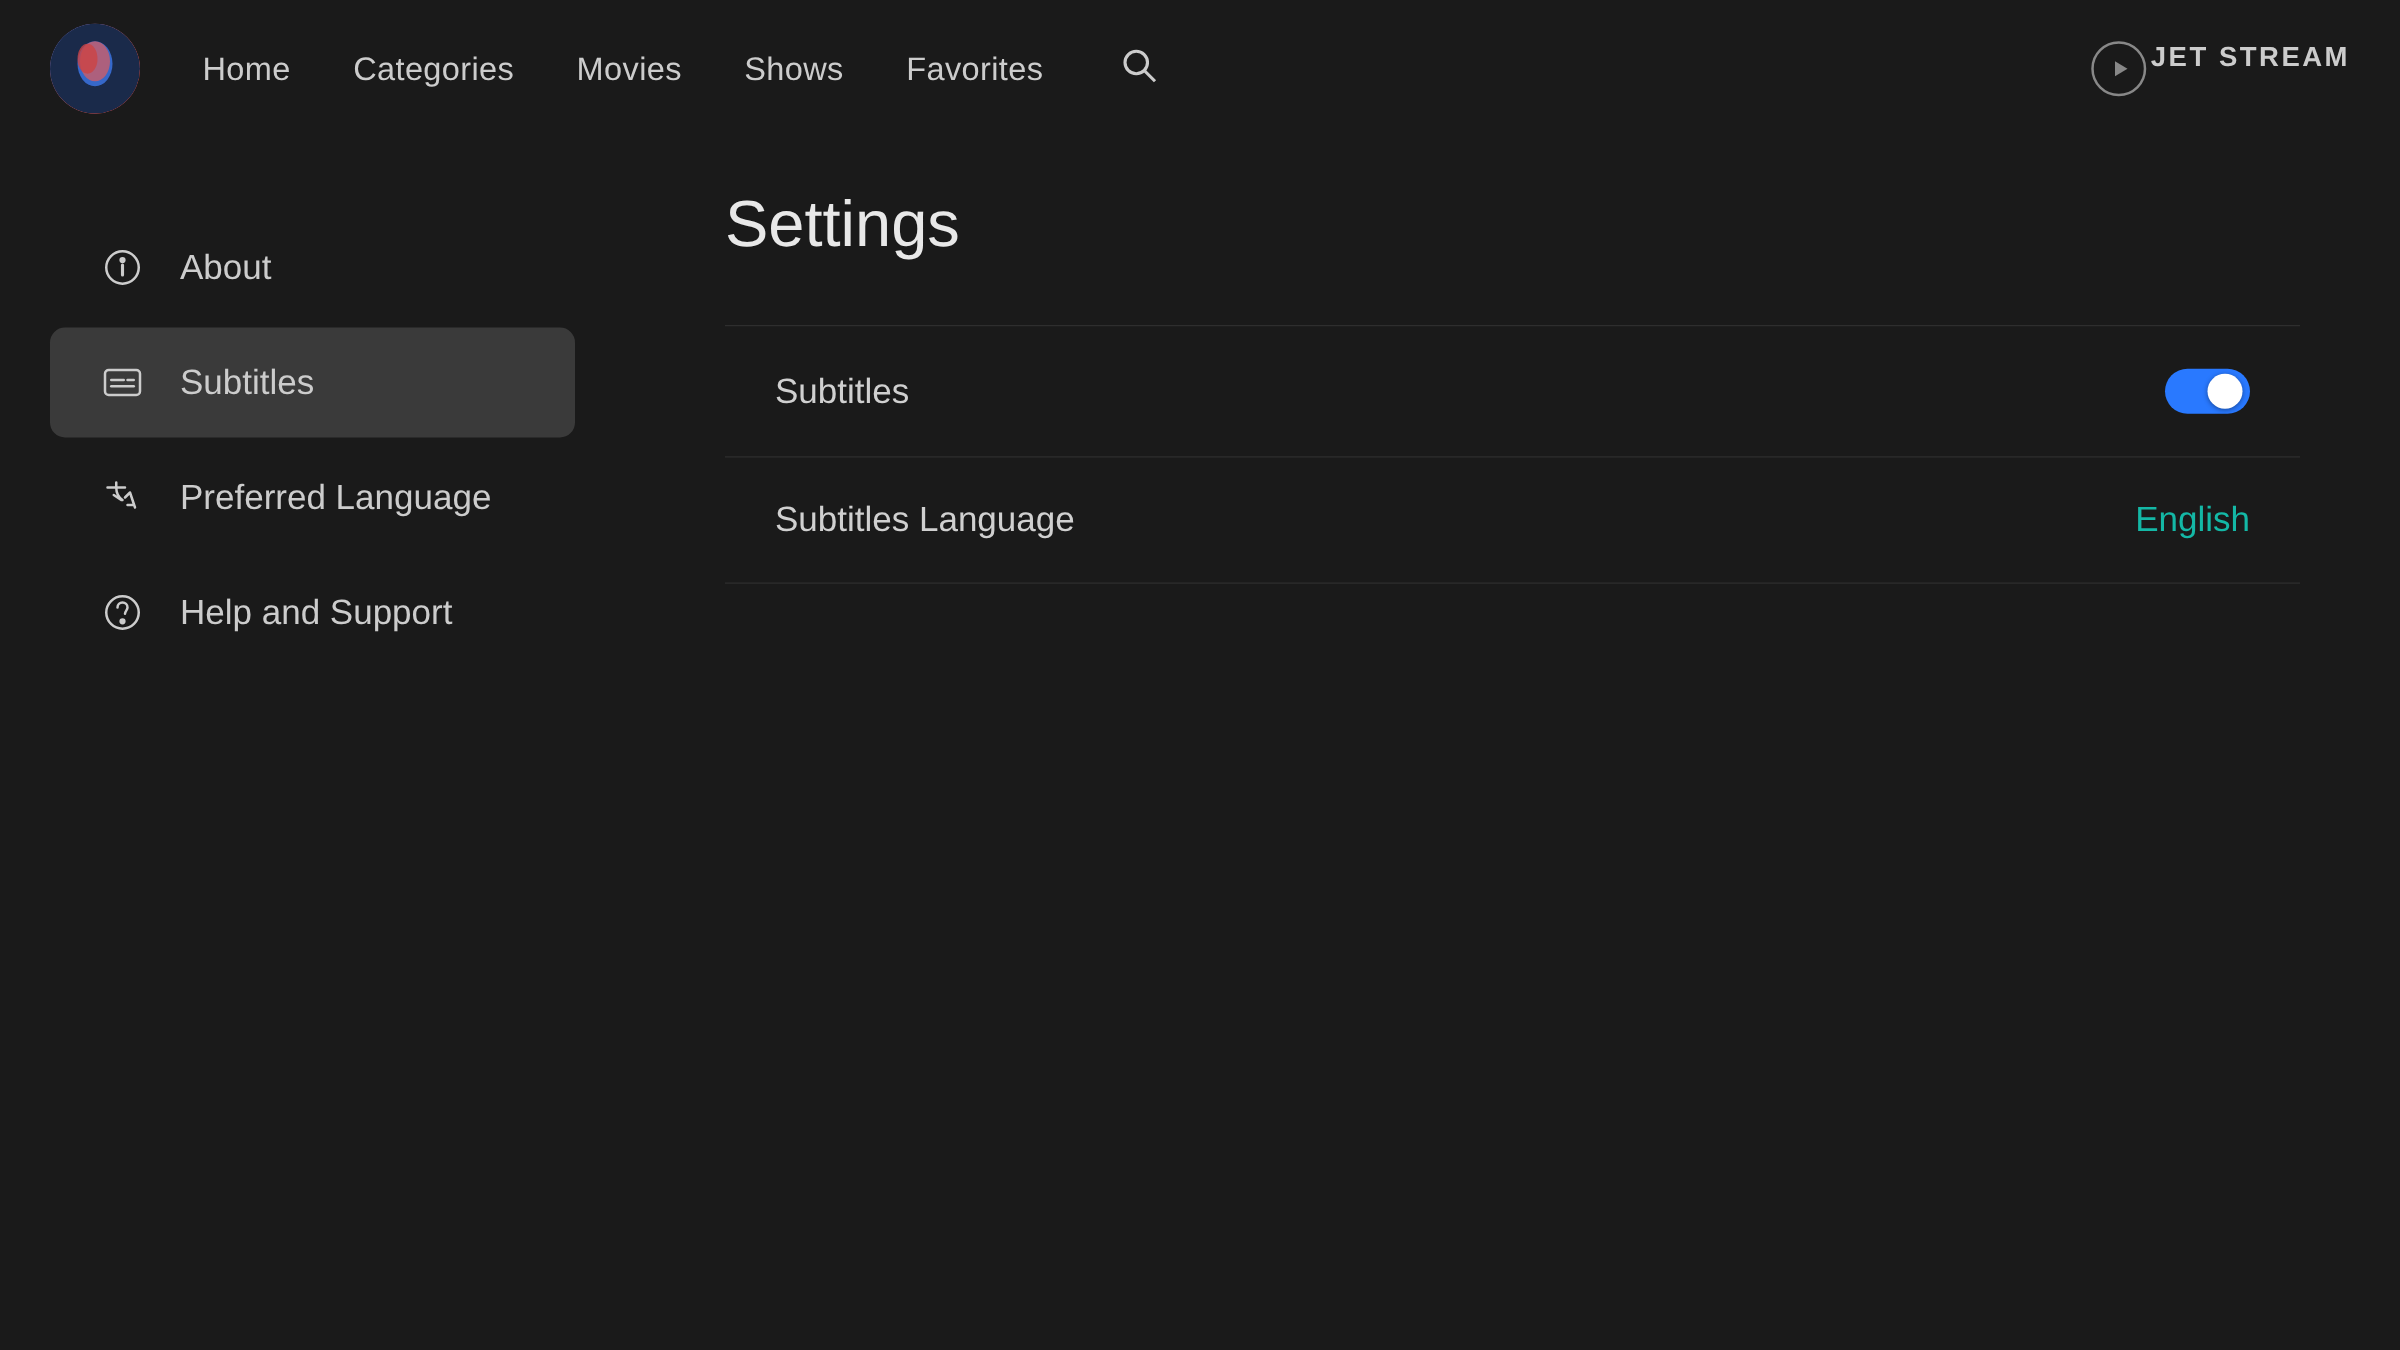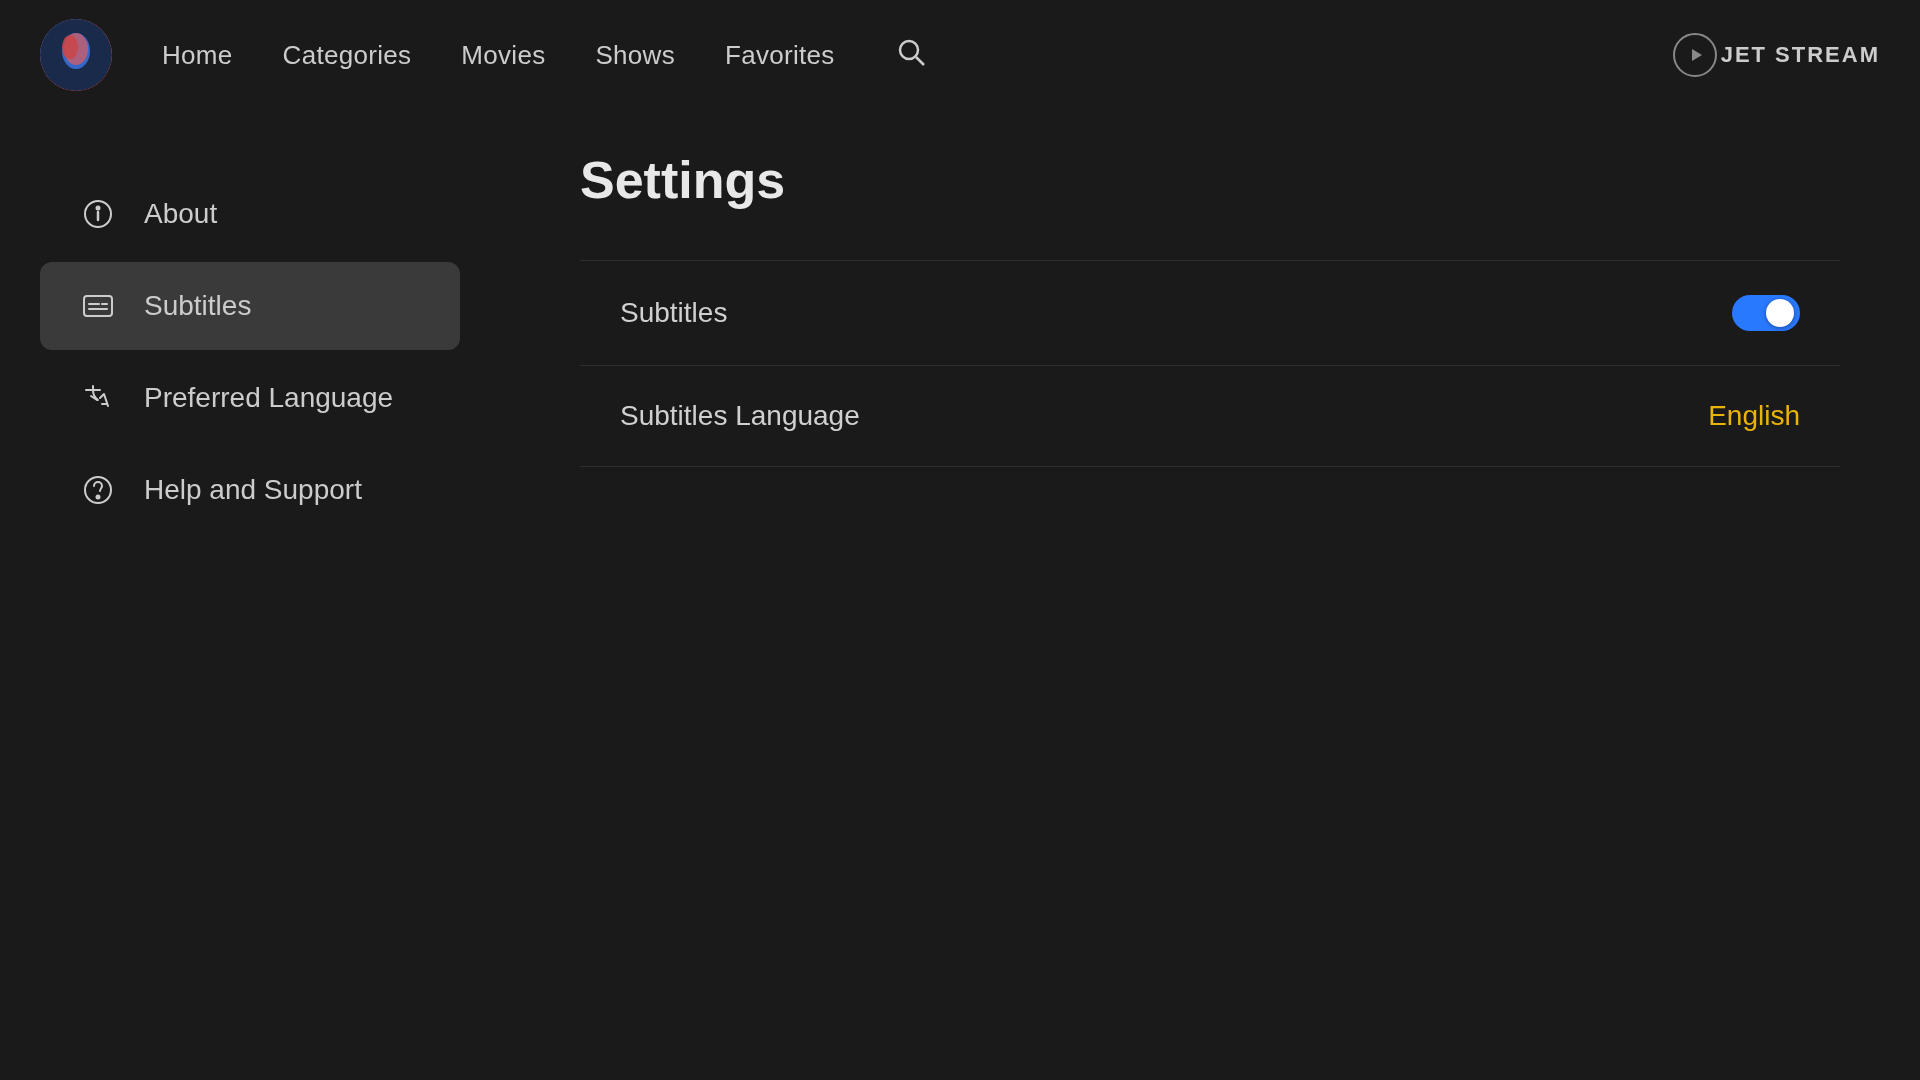--- a/index.html
+++ b/index.html
@@ -62,21 +62,21 @@
 
     .search-icon-nav {
       color: #cccccc;
       font-size: 28px;
       cursor: pointer;
       margin-left: 10px;
     }
 
     .brand-logo {
       display: flex;
-      align-items: center;
+      align-items: flex-start;
       gap: 4px;
       margin-left: auto;
     }
 
     .brand-play-icon {
       width: 44px;
       height: 44px;
       border-radius: 50%;
       border: 2px solid #888;
       display: flex;
@@ -140,21 +140,21 @@
     }
 
     
     .settings-panel {
       flex: 1;
       padding: 0 80px;
     }
 
     .settings-title {
       font-size: 52px;
-      font-weight: 700;
+      font-weight: 400;
       color: #e8e8e8;
       margin-bottom: 50px;
     }
 
     .settings-row {
       display: flex;
       align-items: center;
       justify-content: space-between;
       padding: 34px 40px;
       border-bottom: 1px solid #2e2e2e;
@@ -165,21 +165,21 @@
     }
 
     .settings-row-label {
       font-size: 28px;
       color: #d0d0d0;
       font-weight: 400;
     }
 
     .settings-row-value {
       font-size: 28px;
-      color: #eab308;
+      color: #14b8a6;
       font-weight: 400;
     }
 
     
     .toggle-switch {
       position: relative;
       width: 68px;
       height: 36px;
       cursor: pointer;
     }

